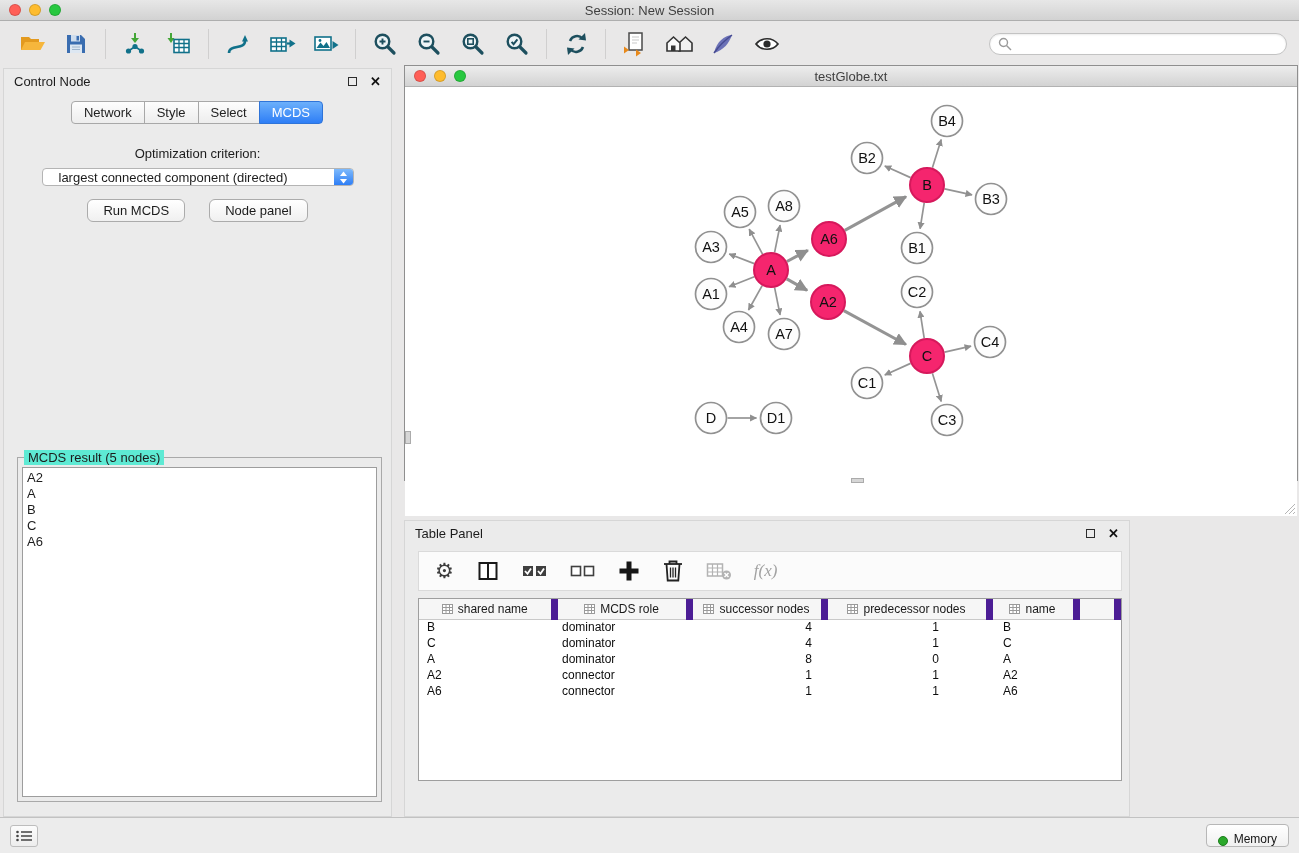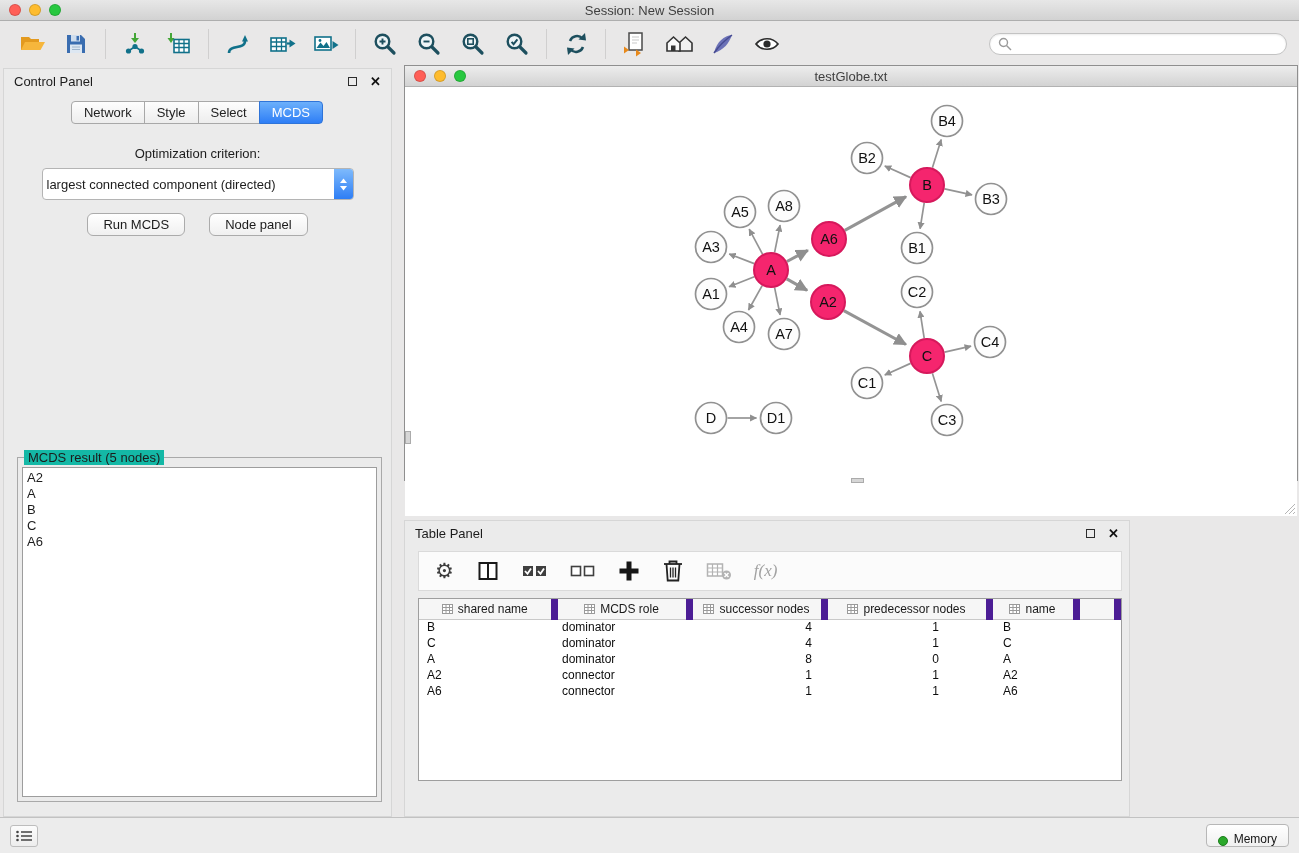--- a/index.html
+++ b/index.html
@@ -59,43 +59,43 @@
     border:1px solid #a8a8a8; margin-left:-1px; color:#222;
   }
   .ctab:first-child { border-radius:4px 0 0 4px; }
   .ctab:last-child { border-radius:0 4px 4px 0; }
   .ctab.active {
     background: linear-gradient(#6cb0fb,#2e7ef6);
     border-color:#2f74d8; color:#fff;
   }
   .opt-label { text-align:center; margin-top:22px; font-size:13px; }
   .dropdown {
-    margin:7px auto 0; width:312px; height:32px; background:#fff;
+    margin:7px auto 0; width:312px; height:18px; background:#fff;
     border:1px solid #b4b4b4; border-radius:4px;
-    display:flex; align-items:center; padding-left:4px; position:relative;
+    display:flex; align-items:center; padding-left:16px; position:relative;
     font-size:13px;
   }
   .dd-text { white-space:nowrap; overflow:hidden; }
   .dd-stepper {
     position:absolute; right:0; top:0; bottom:0; width:19px;
     background: linear-gradient(#7ebafc,#2e7ef5);
     border-radius:0 3px 3px 0; display:flex; align-items:center; justify-content:center;
   }
   .cp-buttons { display:flex; justify-content:center; gap:24px; margin-top:13px; }
   .cp-btn {
     height:23px; padding:0 15px; font-size:13px;
     background:linear-gradient(#ffffff,#f0f0f0);
     border:1px solid #ababab; border-radius:6px; color:#1b1b1b;
   }
   .result-box {
     position:absolute; left:13px; right:9px; top:388px; bottom:14px;
     border:1px solid #a9a9a9;
   }
   .result-legend {
-    position:absolute; top:-8px; left:6px; background:#14b8a6; padding:0 4px; font-size:13px;
+    position:absolute; top:-8px; left:6px; background:#5eead4; padding:0 4px; font-size:13px;
   }
   .result-list {
     position:absolute; left:4px; right:4px; top:9px; bottom:4px;
     background:#fff; border:1px solid #9d9d9d; overflow:auto;
     font-size:13px; padding:2px 4px;
   }
   .mcds-item { line-height:16px; }
   
   .network-window {
     position:absolute; left:404px; top:65px; width:894px; height:416px;
@@ -305,21 +305,21 @@
     <svg width="14" height="14" viewBox="0 0 14 14">
       <circle cx="5.5" cy="5.5" r="4" fill="none" stroke="#9a9a9a" stroke-width="1.4"></circle>
       <path d="M8.5 8.5L13 13" stroke="#9a9a9a" stroke-width="1.4"></path>
     </svg>
     <input class="search-input" placeholder="" style="">
   </div>
 </div>
 
 <div class="control-panel">
   <div class="panel-header">
-    <span>Control Panel</span>
+    <span>Control Node</span>
     <span class="ph-icons">
       <span class="float-icon"></span>
       <span class="close-icon">✕</span>
     </span>
   </div>
   <div class="cp-tabs">
     <div class="ctab">Network</div>
     <div class="ctab">Style</div>
     <div class="ctab">Select</div>
     <div class="ctab active">MCDS</div>

